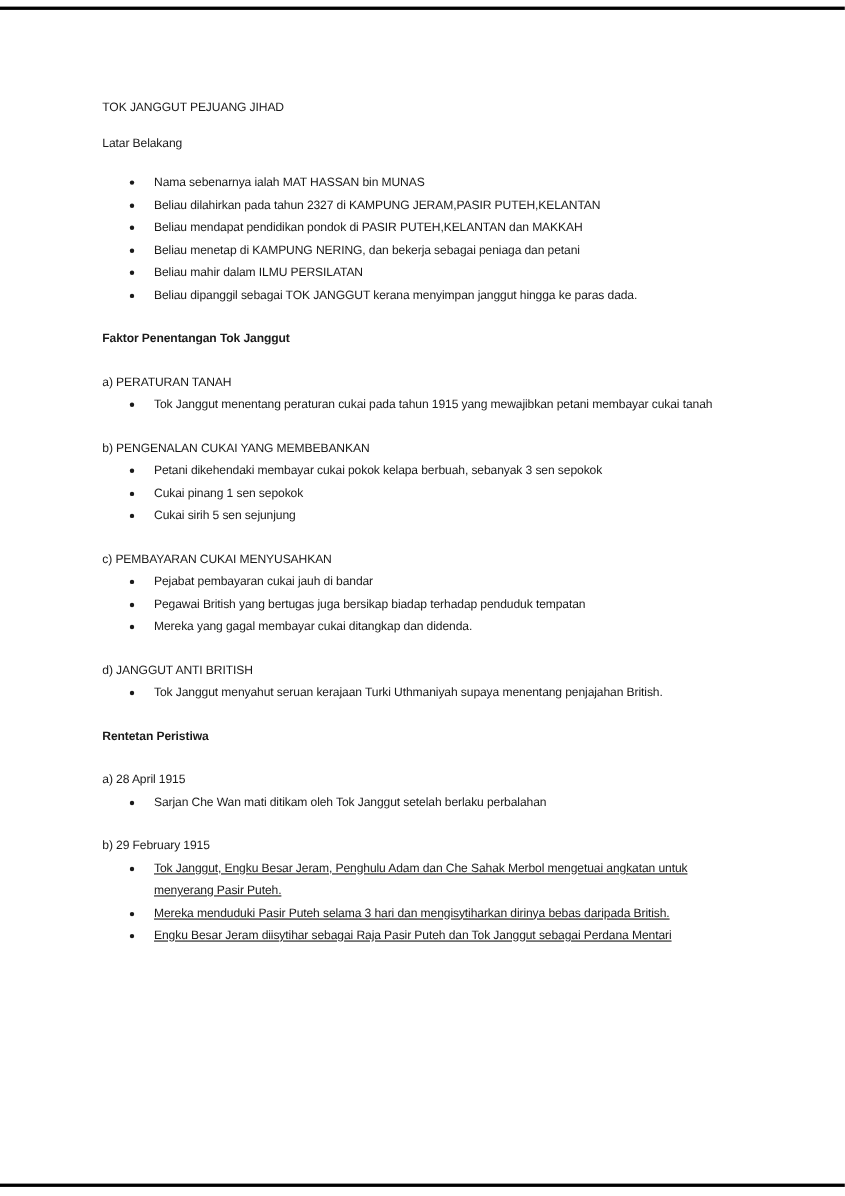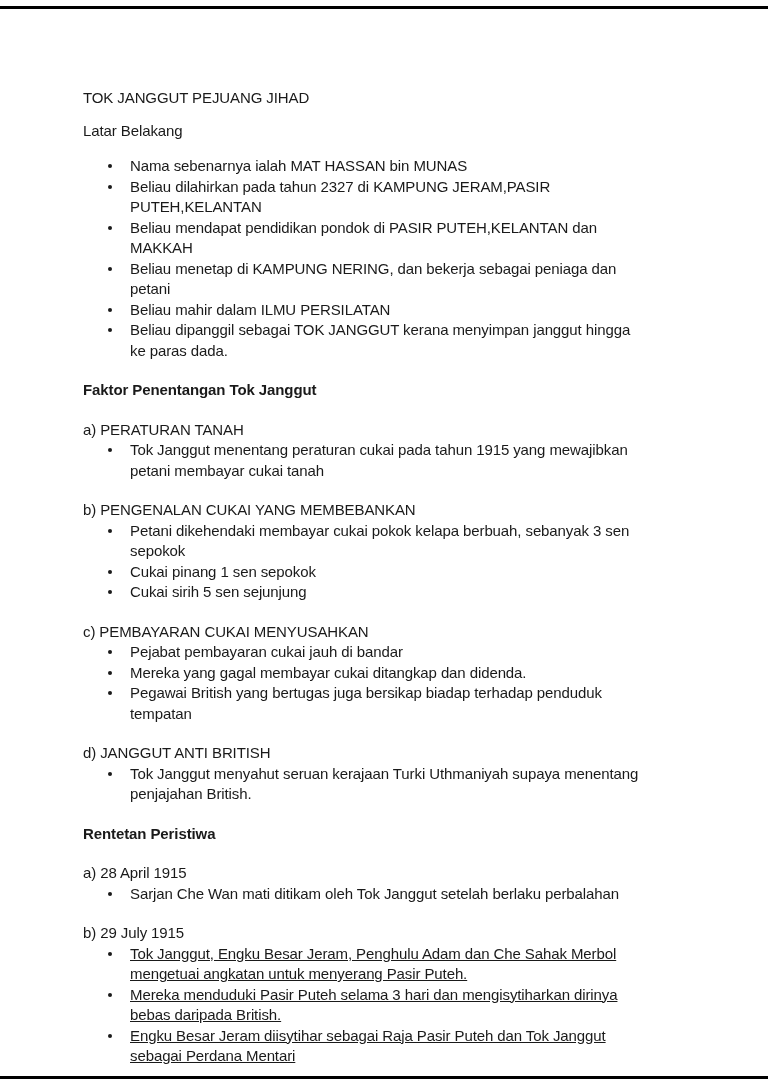--- a/index.html
+++ b/index.html
@@ -21,23 +21,23 @@
     width: 768px;
     height: 3px;
     background: #000000;
   }
   .edge-bar.top { top: 6px; }
   .edge-bar.bottom { top: 1076px; }
 
   .content {
     position: absolute;
     top: 88px;
-    left: 83px;
+    left: 93px;
     width: 560px;
-    font-size: 15px;
+    font-size: 11px;
     line-height: 20.5px;
     letter-spacing: -0.1px;
   }
   p { margin: 0; }
   .doc-title { margin: 0 0 12px 0; }
   .section-heading { margin: 0 0 15px 0; }
   .section-heading.gap { margin: 0 0 19px 0; font-weight: bold; }
   .sub-label { margin: 0; }
   .note { padding-left: 47px; margin: 0; }
 
@@ -91,37 +91,37 @@
   <p class="sub-label">b) PENGENALAN CUKAI YANG MEMBEBANKAN</p>
   <ul class="bullets">
     <li>Petani dikehendaki membayar cukai pokok kelapa berbuah, sebanyak 3 sen sepokok</li>
     <li>Cukai pinang 1 sen sepokok</li>
     <li>Cukai sirih 5 sen sejunjung</li>
   </ul>
 
   <p class="sub-label">c) PEMBAYARAN CUKAI MENYUSAHKAN</p>
   <ul class="bullets">
     <li>Pejabat pembayaran cukai jauh di bandar</li>
+    <li>Pegawai British yang bertugas juga bersikap biadap terhadap penduduk tempatan</li>
     <li>Mereka yang gagal membayar cukai ditangkap dan didenda.</li>
-    <li>Pegawai British yang bertugas juga bersikap biadap terhadap penduduk tempatan</li>
   </ul>
 
   <p class="sub-label">d) JANGGUT ANTI BRITISH</p>
   <ul class="bullets">
     <li>Tok Janggut menyahut seruan kerajaan Turki Uthmaniyah supaya menentang penjajahan British.</li>
   </ul>
 
   <p class="section-heading gap">Rentetan Peristiwa</p>
 
   <p class="sub-label">a) 28 April 1915</p>
   <ul class="bullets">
     <li>Sarjan Che Wan mati ditikam oleh Tok Janggut setelah berlaku perbalahan</li>
   </ul>
 
-  <p class="sub-label">b) 29 July 1915</p>
+  <p class="sub-label">b) 29 February 1915</p>
   <ul class="bullets last">
     <li>Tok Janggut, Engku Besar Jeram, Penghulu Adam dan Che Sahak Merbol mengetuai angkatan untuk menyerang Pasir Puteh.</li>
     <li>Mereka menduduki Pasir Puteh selama 3 hari dan mengisytiharkan dirinya bebas daripada British.</li>
     <li>Engku Besar Jeram diisytihar sebagai Raja Pasir Puteh dan Tok Janggut sebagai Perdana Mentari</li>
   </ul>
 
 </main>
 
 <div class="edge-bar bottom"></div>
 

